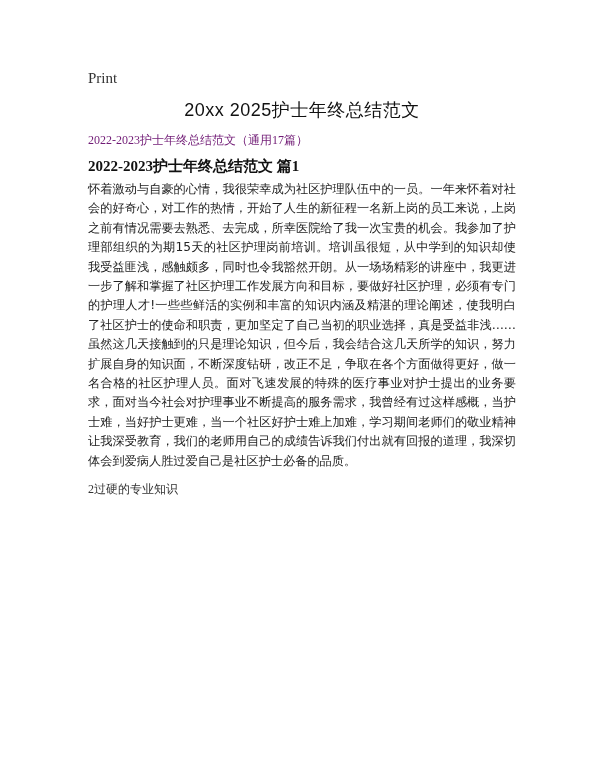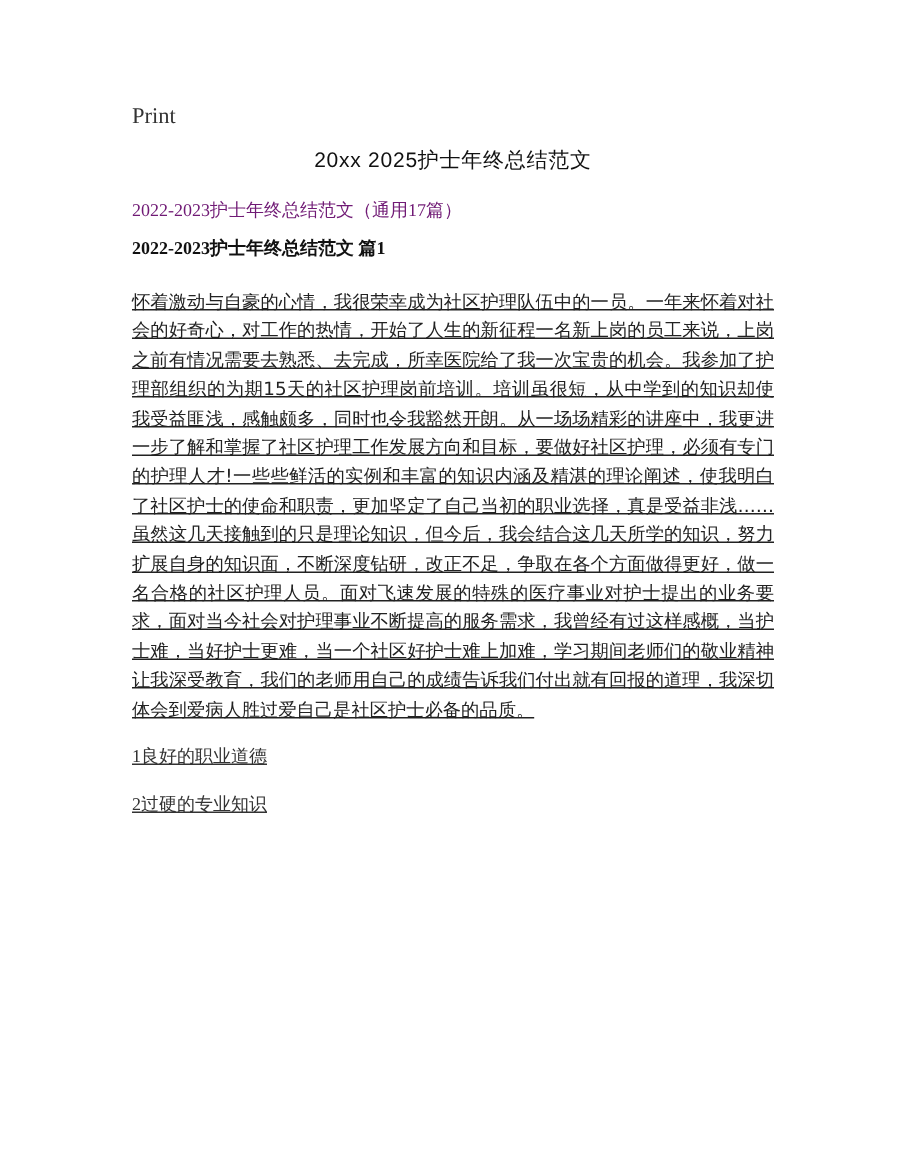--- a/index.html
+++ b/index.html
@@ -7,45 +7,44 @@
     width: 600px; height: 776px; overflow: hidden; position: relative;
     font-family: "DejaVu Sans", sans-serif; color: #222;
   }
   .page { position: absolute; left: 88px; top: 0; width: 428px; }
   .print-label {
     position: absolute; top: 70px; left: 0;
     font-family: "Liberation Serif", serif; font-size: 15px; color: #333;
   }
   .doc-title {
     position: absolute; top: 98px; left: 0; width: 428px; text-align: center;
-    font-family: "Liberation Sans", sans-serif; font-size: 14px; color: #111;
+    font-family: "Liberation Sans", sans-serif; font-size: 18px; color: #111;
     letter-spacing: 0.5px;
   }
   .subtitle {
     position: absolute; top: 132px; left: 0;
     font-family: "Liberation Serif", serif; font-size: 12px; color: #701a75;
   }
   .section-heading {
     position: absolute; top: 157px; left: 0;
-    font-family: "Liberation Serif", serif; font-size: 12px; font-weight: bold; color: #111;
+    font-family: "Liberation Serif", serif; font-size: 15px; font-weight: bold; color: #111;
   }
   .body-text {
     position: absolute; top: 180px; left: 0; width: 428px;
     font-size: 12.2px; line-height: 19.4px; color: #222;
     text-align: justify;
   }
-  .body-text p { margin: 12px 0 9px 0; text-decoration: underline; }
+  .body-text p { margin: 0 0 9px 0; }
   .body-text p.sub-heading { font-family: "Liberation Serif", serif; font-size: 12px; color: #333; margin-bottom: 10px; }
 </style>
 </head>
 <body>
 
 <div class="page">
   <div class="print-label">Print</div>
   <div class="doc-title">20xx  2025护士年终总结范文</div>
   <div class="subtitle">2022-2023护士年终总结范文（通用17篇）</div>
   <div class="section-heading">2022-2023护士年终总结范文 篇1</div>
   <div class="body-text">
     <p>怀着激动与自豪的心情，我很荣幸成为社区护理队伍中的一员。一年来怀着对社会的好奇心，对工作的热情，开始了人生的新征程一名新上岗的员工来说，上岗之前有情况需要去熟悉、去完成，所幸医院给了我一次宝贵的机会。我参加了护理部组织的为期15天的社区护理岗前培训。培训虽很短，从中学到的知识却使我受益匪浅，感触颇多，同时也令我豁然开朗。从一场场精彩的讲座中，我更进一步了解和掌握了社区护理工作发展方向和目标，要做好社区护理，必须有专门的护理人才!一些些鲜活的实例和丰富的知识内涵及精湛的理论阐述，使我明白了社区护士的使命和职责，更加坚定了自己当初的职业选择，真是受益非浅……虽然这几天接触到的只是理论知识，但今后，我会结合这几天所学的知识，努力扩展自身的知识面，不断深度钻研，改正不足，争取在各个方面做得更好，做一名合格的社区护理人员。面对飞速发展的特殊的医疗事业对护士提出的业务要求，面对当今社会对护理事业不断提高的服务需求，我曾经有过这样感概，当护士难，当好护士更难，当一个社区好护士难上加难，学习期间老师们的敬业精神让我深受教育，我们的老师用自己的成绩告诉我们付出就有回报的道理，我深切体会到爱病人胜过爱自己是社区护士必备的品质。</p>
-    <p class="sub-heading">1良好的职业道德</p>
     <p class="sub-heading">2过硬的专业知识</p>
   </div>
 </div>
 
 </body></html>

